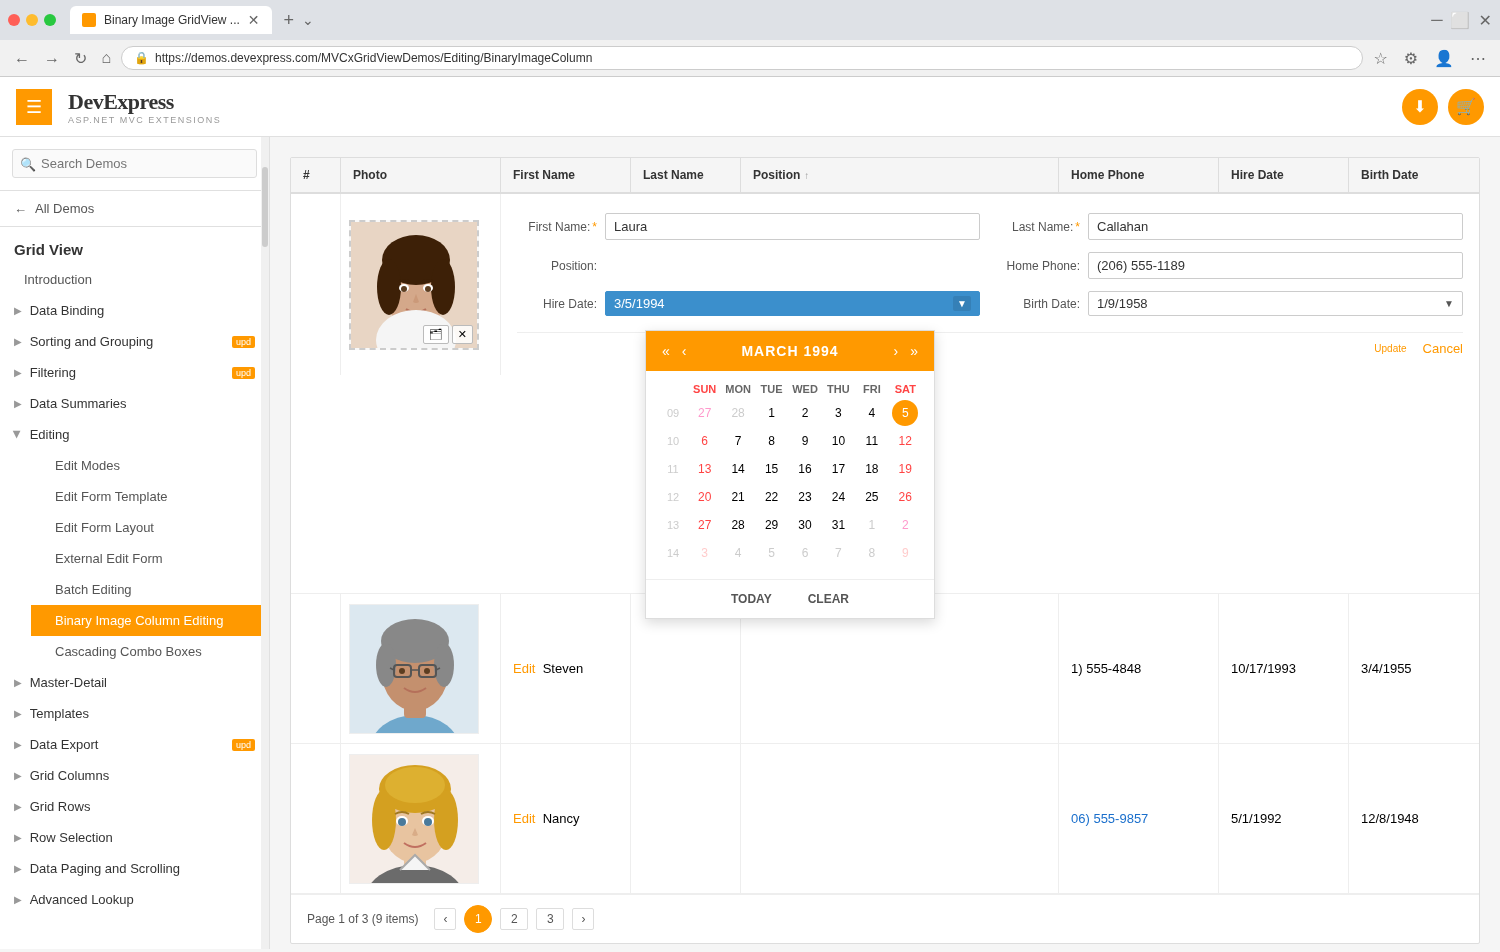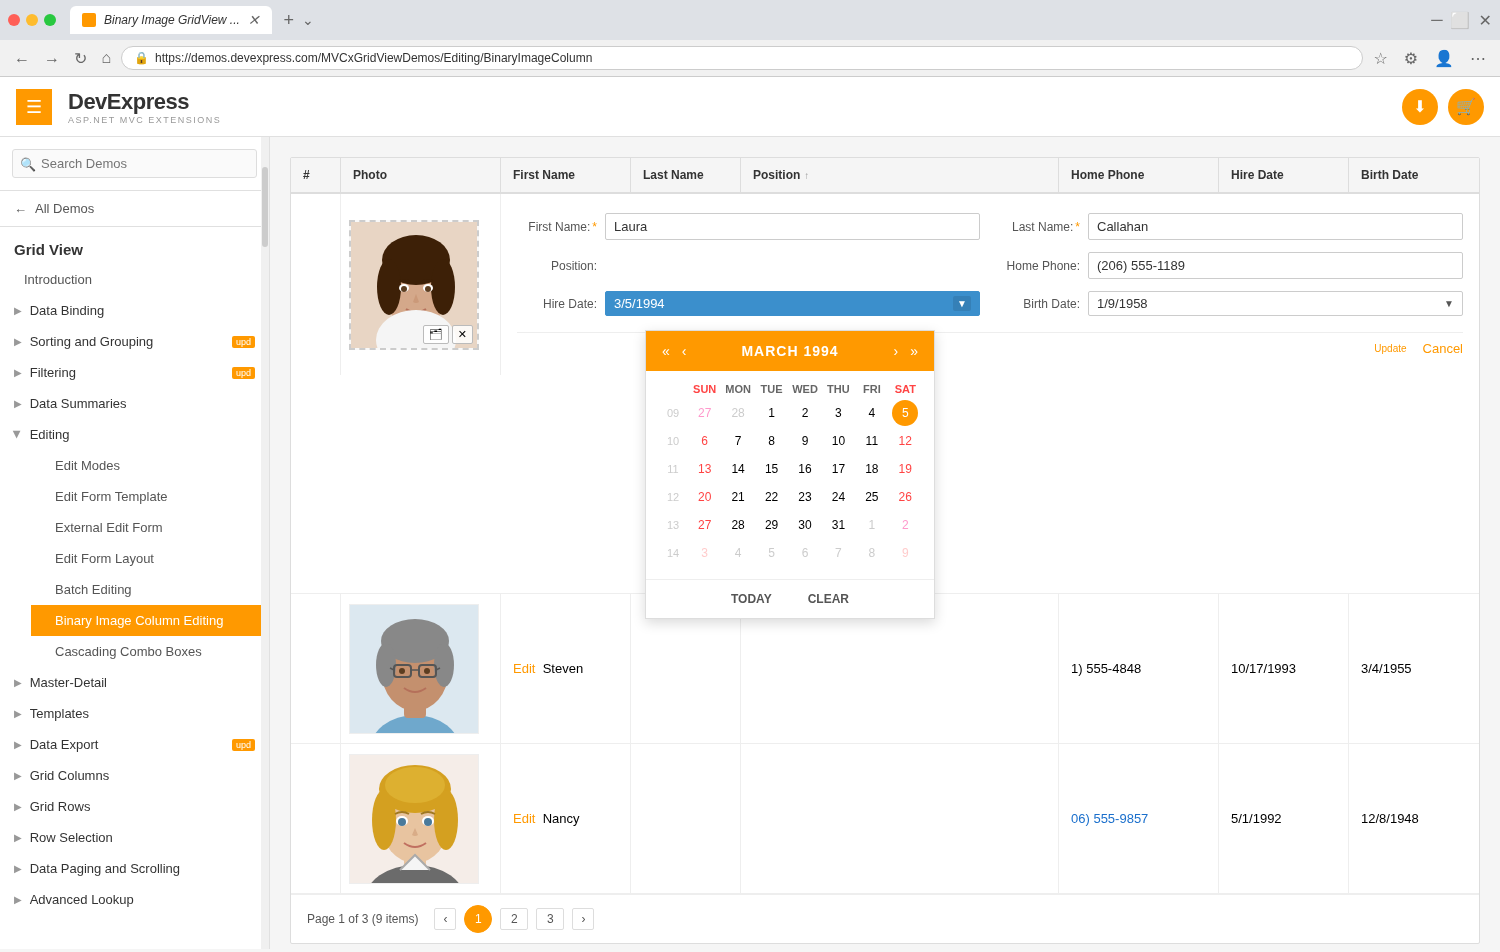--- a/index.html
+++ b/index.html
@@ -1,37 +1,37 @@
 <!DOCTYPE html>
 <html><head>
   <meta charset="utf-8">
   <style>
     * { box-sizing: border-box; margin: 0; padding: 0; }
     body { font-family: 'Segoe UI', Arial, sans-serif; font-size: 13px; background: #f5f5f5; overflow: hidden; }
 
     
     .browser-chrome { background: #f1f1f1; border-bottom: 1px solid #ccc; }
     .browser-titlebar { display: flex; align-items: center; padding: 6px 8px; gap: 6px; background: #dee1e6; }
-    .browser-tab { display: flex; align-items: center; background: #fff; border-radius: 6px 6px 0 0; padding: 6px 12px; font-size: 12px; gap: 8px; min-width: 200px; font-style: italic; }
+    .browser-tab { display: flex; align-items: center; background: #fff; border-radius: 6px 6px 0 0; padding: 6px 12px; font-size: 12px; gap: 8px; min-width: 200px; }
     .browser-tab-icon { width: 14px; height: 14px; background: #f90; border-radius: 2px; }
     .browser-tab-title { flex: 1; font-size: 12px; color: #333; }
     .browser-tab-close { color: #666; cursor: pointer; font-size: 14px; }
     .browser-nav { display: flex; align-items: center; padding: 6px 10px; gap: 6px; background: #f1f1f1; }
     .browser-nav-btn { background: none; border: none; cursor: pointer; color: #666; font-size: 16px; padding: 2px 4px; }
     .browser-addressbar { flex: 1; display: flex; align-items: center; background: #fff; border: 1px solid #ccc; border-radius: 16px; padding: 4px 12px; gap: 6px; font-size: 12px; color: #555; }
     .browser-addressbar-url { flex: 1; color: #333; }
     .browser-nav-icons { display: flex; gap: 8px; color: #666; }
     .browser-nav-icon { font-size: 16px; cursor: pointer; padding: 2px 4px; }
 
     
     .app { display: flex; flex-direction: column; height: calc(952px - 80px); }
     .app-header { background: #fff; display: flex; align-items: center; padding: 0 16px; height: 60px; border-bottom: 1px solid #e0e0e0; }
     .hamburger-btn { background: #f90; border: none; color: #fff; width: 36px; height: 36px; cursor: pointer; font-size: 18px; display: flex; align-items: center; justify-content: center; margin-right: 16px; }
     .logo { display: flex; flex-direction: column; }
-    .logo-name { font-size: 22px; font-weight: bold; color: #333; letter-spacing: -0.5px; }
+    .logo-name { font-size: 22px; font-weight: bold; color: #333; letter-spacing: -0.5px; font-family: Liberation Serif, serif; }
     .logo-sub { font-size: 9px; color: #999; letter-spacing: 1.5px; text-transform: uppercase; }
     .header-icons { margin-left: auto; display: flex; gap: 10px; }
     .header-icon-btn { background: #f90; border: none; color: #fff; width: 36px; height: 36px; border-radius: 50%; cursor: pointer; font-size: 16px; display: flex; align-items: center; justify-content: center; }
 
     
     .app-body { display: flex; flex: 1; overflow: hidden; }
 
     
     .sidebar { width: 270px; background: #fff; border-right: 1px solid #e0e0e0; overflow-y: auto; flex-shrink: 0; }
     .sidebar-search { padding: 12px; border-bottom: 1px solid #e0e0e0; }
@@ -212,24 +212,24 @@
         <span>Editing</span>
       </div>
       <div class="sidebar-sub">
         <div class="sidebar-item">
           <span>Edit Modes</span>
         </div>
         <div class="sidebar-item">
           <span>Edit Form Template</span>
         </div>
         <div class="sidebar-item">
+          <span>Edit Form Layout</span>
+        </div>
+        <div class="sidebar-item">
           <span>External Edit Form</span>
-        </div>
-        <div class="sidebar-item">
-          <span>Edit Form Layout</span>
         </div>
         <div class="sidebar-item">
           <span>Batch Editing</span>
         </div>
         <div class="sidebar-item active">
           <span>Binary Image Column Editing</span>
         </div>
         <div class="sidebar-item">
           <span>Cascading Combo Boxes</span>
         </div>

